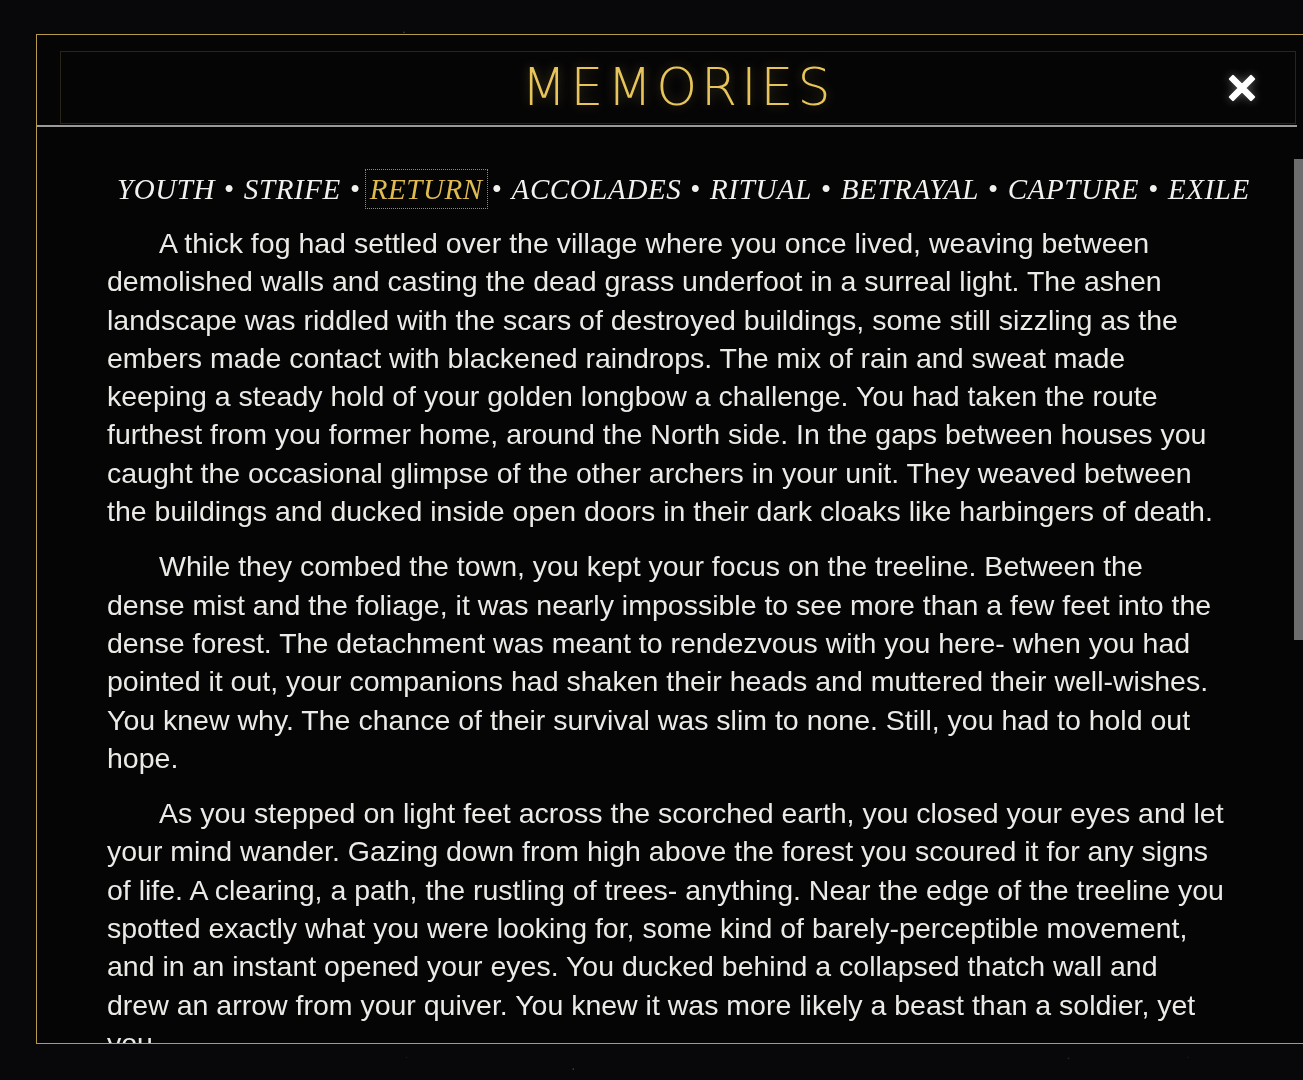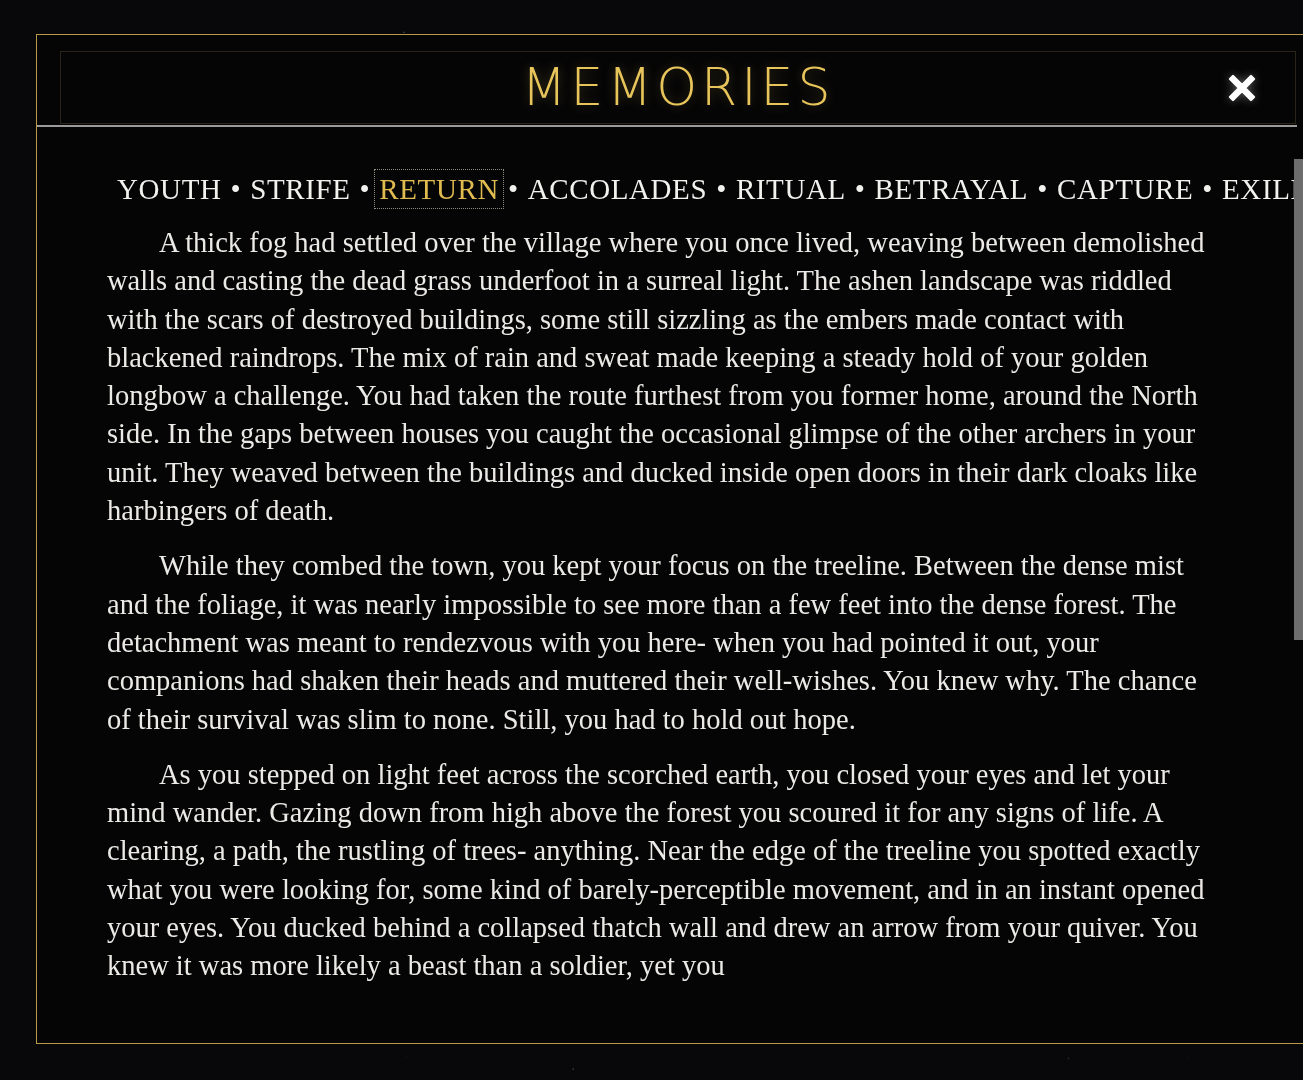--- a/index.html
+++ b/index.html
@@ -149,36 +149,37 @@
     font-size: 29px;
     letter-spacing: .6px;
     white-space: nowrap;
     margin: 0 0 18px 0;
     padding-left: 8px;
   }
   .chapter-link {
     color: #f1f1ee;
     cursor: pointer;
     padding: 1px 2px;
+    font-style: italic;
   }
   .chapter-link.active {
     color: #e0bb50;
     outline: 1px dotted #8d8d84;
     outline-offset: 2px;
     text-align: right;
   }
   .chapter-sep {
     color: #f1f1ee;
     padding: 0 7px;
   }
 
   
   #prose {
     color: #eceae6;
-    font-family: Liberation Serif, serif;
+    font-family: Liberation Sans, sans-serif;
     font-size: 28.5px;
     line-height: 38.3px;
     text-align: left;
     padding-right: 22px;
   }
   #prose p {
     margin: 0 0 17px 0;
     text-indent: 52px;
   }
 

